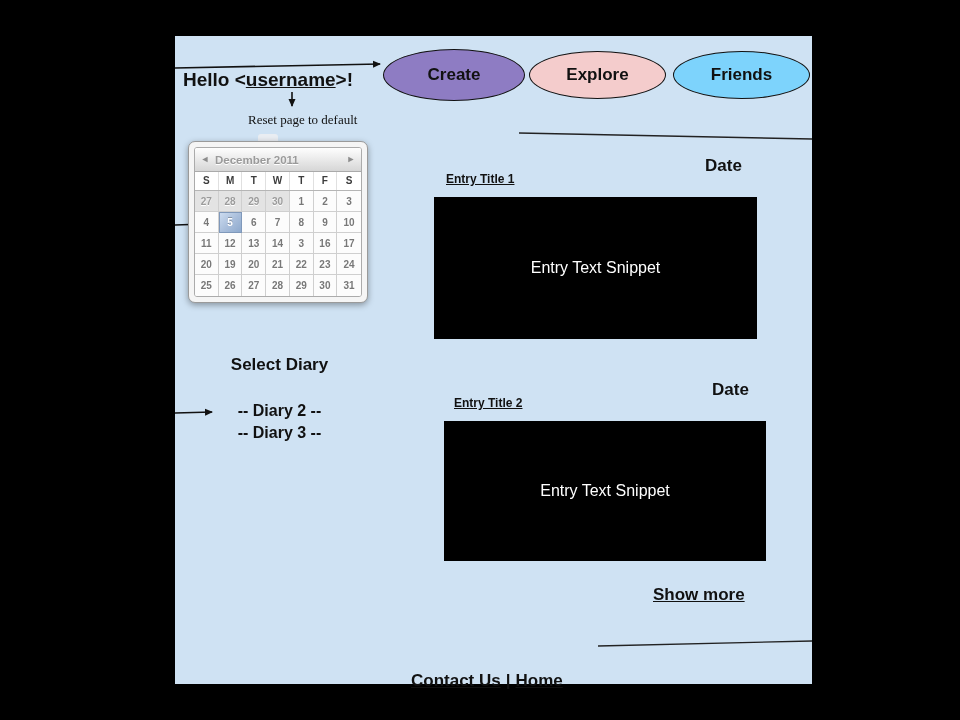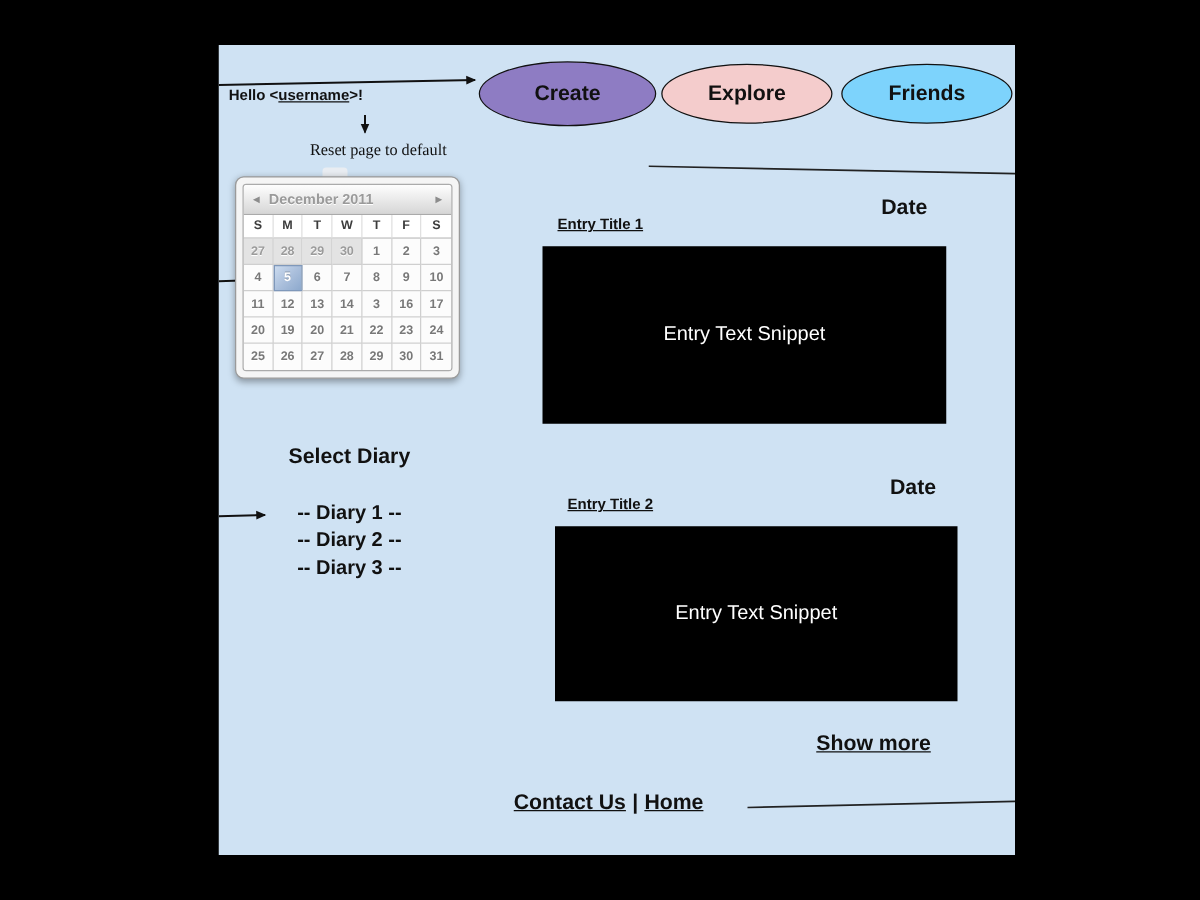--- a/index.html
+++ b/index.html
@@ -7,21 +7,21 @@
     width:960px;height:720px;background:#000;position:relative;overflow:hidden;
     font-family:"Liberation Sans", sans-serif;color:#111;
   }
   .slide{
     position:absolute;left:175px;top:36px;width:637px;height:648px;
     background:#CFE2F3;
   }
   .annot{position:absolute;left:0;top:0;pointer-events:none;}
 
   
-  .greeting{position:absolute;left:8px;top:33px;font-size:12px;font-weight:bold;white-space:nowrap;text-align:center;}
+  .greeting{position:absolute;left:8px;top:33px;font-size:19px;font-weight:bold;white-space:nowrap;text-align:center;}
   .greeting .uname{text-decoration:underline;}
   .reset-note{position:absolute;left:73px;top:76px;font-size:13px;font-family:Liberation Serif, serif;}
 
   
   .ellipse{
     position:absolute;border:1.7px solid #111;border-radius:50%;
     display:flex;align-items:center;justify-content:center;
     font-size:17px;font-weight:bold;color:#111;
   }
   .create{left:208px;top:13px;width:140px;height:50px;}
@@ -69,21 +69,21 @@
   .t1{left:271px;top:120px;}
   .t2{left:279px;top:344px;}
   .entry-date{position:absolute;font-size:17px;font-weight:bold;}
   .d1{left:530px;top:120px;}
   .d2{left:537px;top:344px;}
   .entry-box{position:absolute;background:#000;color:#fff;display:flex;align-items:center;justify-content:center;font-size:16px;}
   .b1{left:259px;top:161px;width:323px;height:142px;}
   .b2{left:269px;top:385px;width:322px;height:140px;}
 
   .show-more{position:absolute;left:478px;top:549px;font-size:17px;font-weight:bold;text-decoration:underline;}
-  .footer{position:absolute;left:236px;top:596px;font-size:17px;font-weight:bold;white-space:nowrap;}
+  .footer{position:absolute;left:236px;top:635px;font-size:17px;font-weight:bold;white-space:nowrap;}
   .footer .u{text-decoration:underline;}
   .footer .sep{margin:0 5px;}
 </style>
 </head>
 <body>
 
 <div class="slide">
 
   <svg class="annot" width="637" height="648" viewBox="0 0 637 648">
     <defs>
@@ -159,21 +159,20 @@
           <div class="cal-cell">28</div>
           <div class="cal-cell">29</div>
           <div class="cal-cell">30</div>
           <div class="cal-cell">31</div>
         </div>
     </div>
   </div>
 
   <div class="select-diary-heading">Select Diary</div>
   <div class="diary-list" id="diary-list">
-      <div class="diary-option">-- Diary 1 --</div>
       <div class="diary-option">-- Diary 2 --</div>
       <div class="diary-option">-- Diary 3 --</div>
     </div>
 
   <div class="entry-title t1">Entry Title 1</div>
   <div class="entry-date d1">Date</div>
   <div class="entry-box b1">
     <span>Entry Text Snippet</span>
   </div>
 

